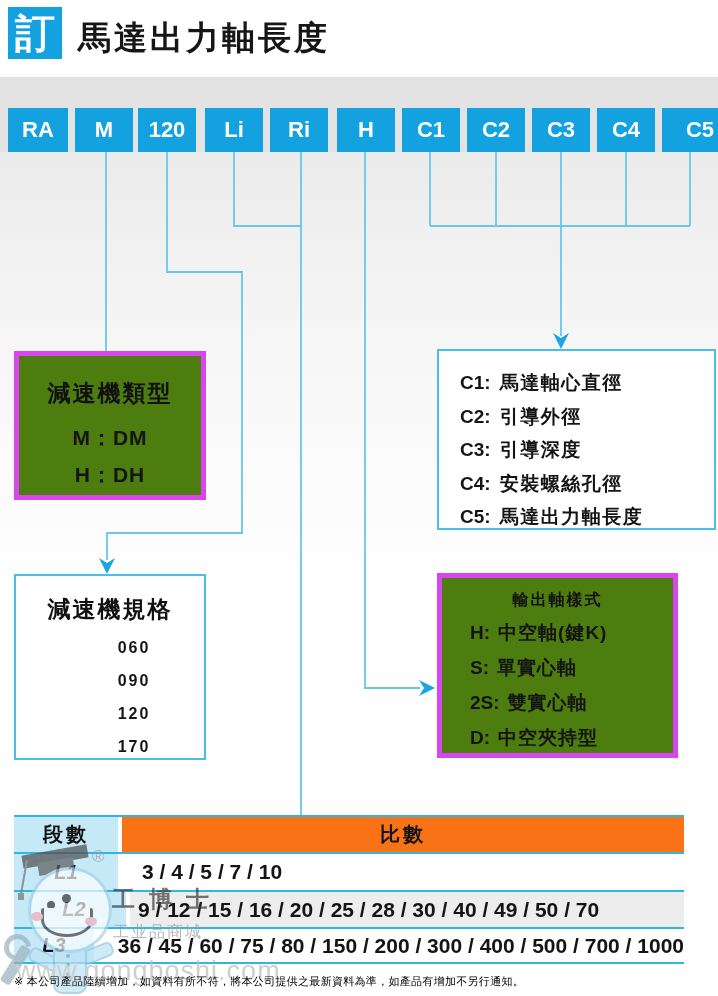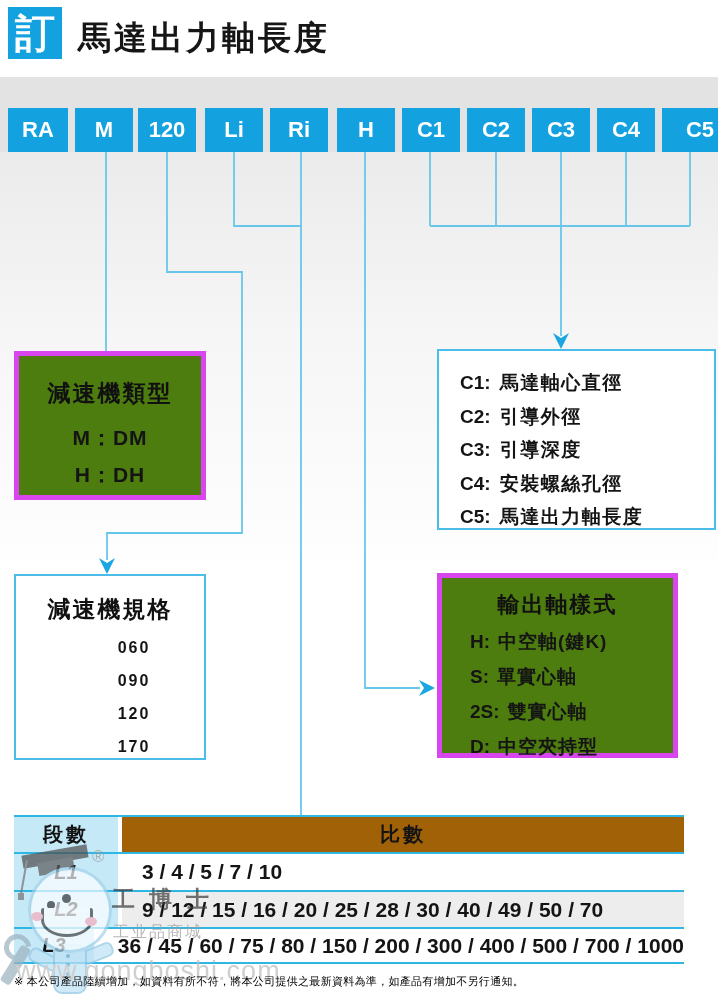--- a/index.html
+++ b/index.html
@@ -37,40 +37,40 @@
   #spec-box{left:14px;top:574px;width:192px;height:186px;padding-top:18px;}
   #spec-box .box-title{margin-bottom:6px;}
   #spec-box .s-item{font-size:16px;font-weight:bold;line-height:33px;letter-spacing:2px;margin-left:48px;}
 
   #c-box{left:437px;top:349px;width:279px;height:181px;padding:15px 0 0 21px;text-align:left;}
   #c-box .c-line{font-size:19px;font-weight:bold;line-height:33.5px;white-space:nowrap;}
   #c-box .c-code{margin-right:9px;}
   #c-box .c-desc{letter-spacing:1.5px;}
 
   #out-box{left:437px;top:573px;width:241px;height:185px;padding-top:12px;}
-  #out-box .box-title{font-size:22px;margin-bottom:4px;}
+  #out-box .box-title{font-size:16px;margin-bottom:4px;}
   #out-box .o-line{font-size:19px;font-weight:bold;line-height:35px;text-align:left;
                    padding-left:28px;white-space:nowrap;}
   #out-box .o-code{margin-right:8px;}
   #out-box .o-desc{letter-spacing:1px;}
 
   
   .ratio-table{position:absolute;left:14px;top:815px;width:670px;z-index:2;
                border-top:2px solid #2fb6e3;}
   .t-row{display:flex;border-bottom:2px solid #2fb6e3;}
   .t-left{width:104px;background:#c6e9f8;border-right:4px solid #fff;
           text-align:center;font-weight:bold;}
   .t-data{flex:1;}
   .row-head .t-left{font-size:20px;line-height:35px;letter-spacing:3px;}
-  .row-head .t-data{background:#a16207;font-size:20px;font-weight:bold;text-align:center;
+  .row-head .t-data{background:#f97316;font-size:20px;font-weight:bold;text-align:center;
                     line-height:35px;letter-spacing:3px;}
   .row-l .t-left{font-size:20px;font-style:italic;}
   .row-l .t-data{font-size:21px;font-weight:bold;padding-left:20px;white-space:nowrap;}
   .row-l1 .t-left,.row-l1 .t-data{line-height:36px;}
-  .row-l2 .t-left,.row-l2 .t-data{line-height:35px;}
+  .row-l2 .t-left,.row-l2 .t-data{line-height:35px;padding-left:8px;}
   .row-l2 .t-data{background:#ededed;}
   .row-l3 .t-left,.row-l3 .t-data{line-height:33px;}
 
   
   .footer-note{position:absolute;left:14px;top:974px;font-size:11px;color:#000;z-index:4;
                letter-spacing:0.3px;white-space:nowrap;}
 
   
   .watermark{position:absolute;left:0;top:0;width:718px;height:996px;z-index:3;
              pointer-events:none;opacity:.72;}

